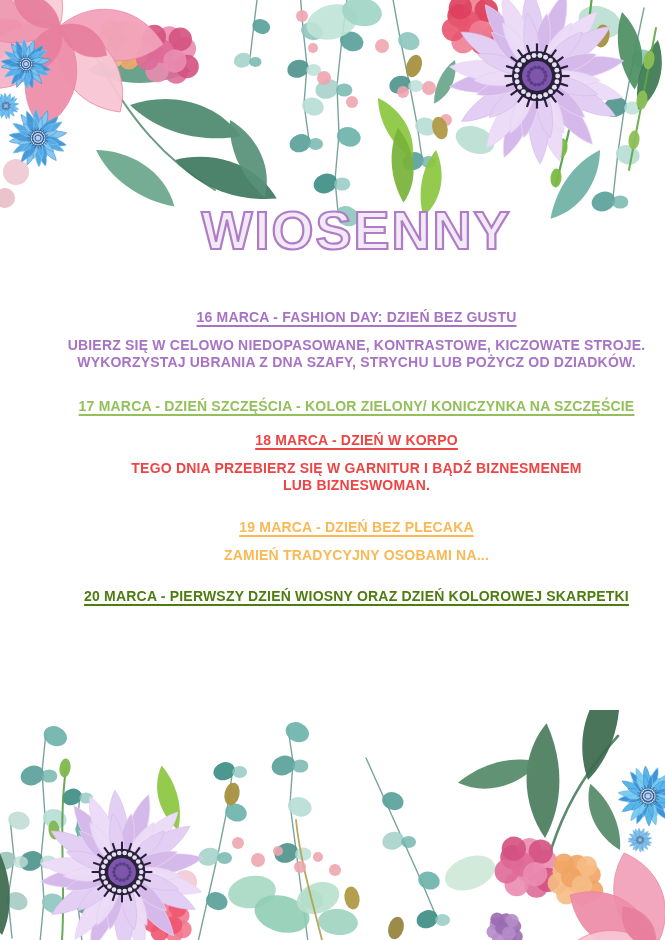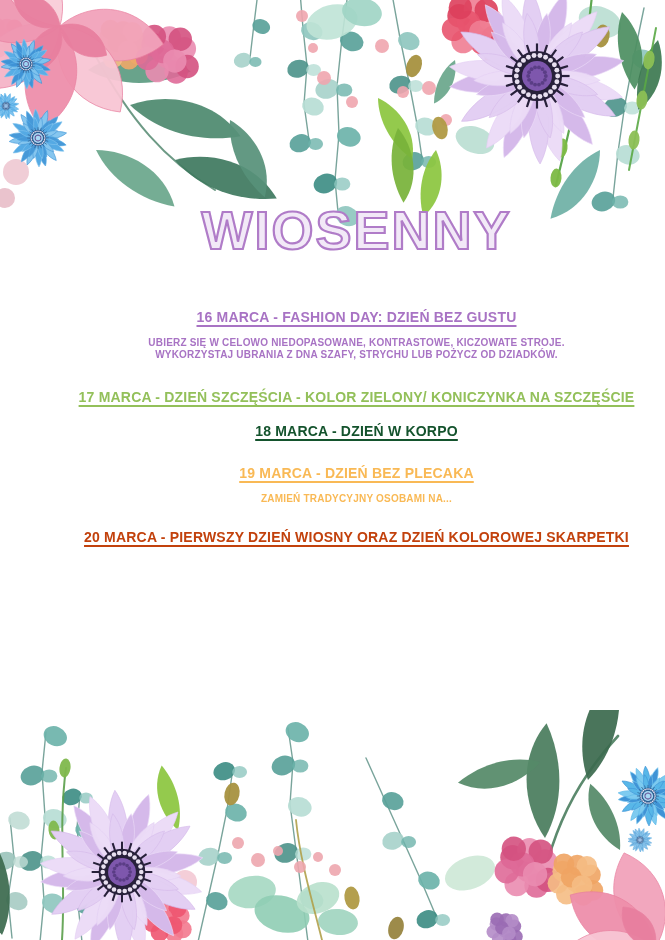--- a/index.html
+++ b/index.html
@@ -7,21 +7,21 @@
   .poster{position:relative;width:665px;height:940px;background:#fff;}
   .flora{position:absolute;left:0;display:block;z-index:0;}
   .flora.top{top:0;}
   .flora.bottom{bottom:0;}
   .content{position:absolute;inset:0;padding-top:202px;text-align:center;z-index:1;padding-left:48px;}
   h1{margin:0;font-size:54px;line-height:57px;font-weight:700;letter-spacing:2px;
      color:#f2e9f7;-webkit-text-stroke:2.2px #b07cc8;text-transform:uppercase;}
   .sec{padding:0 18px;font-weight:700;}
   .sec h2{margin:12px;font-size:14px;line-height:1.15;letter-spacing:.2px;font-weight:700;
      text-decoration:underline;text-underline-offset:3px;text-decoration-thickness:1.5px;}
-  .sec p{margin:8px 0 0 0;font-size:10px;line-height:1.18;letter-spacing:.2px;white-space:pre-line;}
+  .sec p{margin:8px 0 0 0;font-size:14px;line-height:1.18;letter-spacing:.2px;white-space:pre-line;}
   .sec p:empty{display:none;}
   .sec0{margin-top:50px;}
   .sec1{margin-top:28px;}
   .sec2{margin-top:18px;}
   .sec3{margin-top:26px;}
   .sec4{margin-top:24px;}
 </style>
 </head>
 <body>
 
@@ -987,26 +987,28 @@
       <h2>16 MARCA - FASHION DAY: DZIEŃ BEZ GUSTU</h2>
       <p>UBIERZ SIĘ W CELOWO NIEDOPASOWANE, KONTRASTOWE, KICZOWATE STROJE.
 WYKORZYSTAJ UBRANIA Z DNA SZAFY, STRYCHU LUB POŻYCZ OD DZIADKÓW.</p>
     </section>
 
     <section class="sec sec1" style="color: rgb(147, 192, 90);">
       <h2>17 MARCA - DZIEŃ SZCZĘŚCIA - KOLOR ZIELONY/ KONICZYNKA NA SZCZĘŚCIE</h2>
 
     </section>
 
-    <section class="sec sec2" style="color: #14532d;">
+    <section class="sec sec2" style="color: #ef4444;">
       <h2>18 MARCA - DZIEŃ W KORPO</h2>
+      <p>TEGO DNIA PRZEBIERZ SIĘ W GARNITUR I BĄDŹ BIZNESMENEM
+LUB BIZNESWOMAN.</p>
     </section>
 
     <section class="sec sec3" style="color: rgb(249, 185, 85);">
       <h2>19 MARCA - DZIEŃ BEZ PLECAKA</h2>
       <p>ZAMIEŃ TRADYCYJNY OSOBAMI NA...</p>
     </section>
 
-    <section class="sec sec4" style="color: #c2410c;">
+    <section class="sec sec4" style="color: #4d7c0f;">
       <h2>20 MARCA - PIERWSZY DZIEŃ WIOSNY ORAZ DZIEŃ KOLOROWEJ SKARPETKI</h2>
     </section>
   </div>
 </div>
 
 </body></html>

